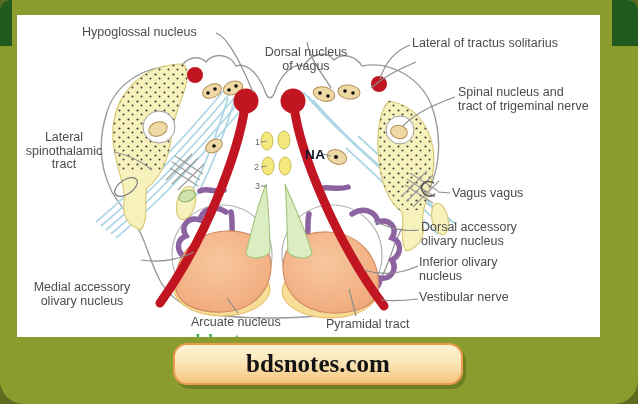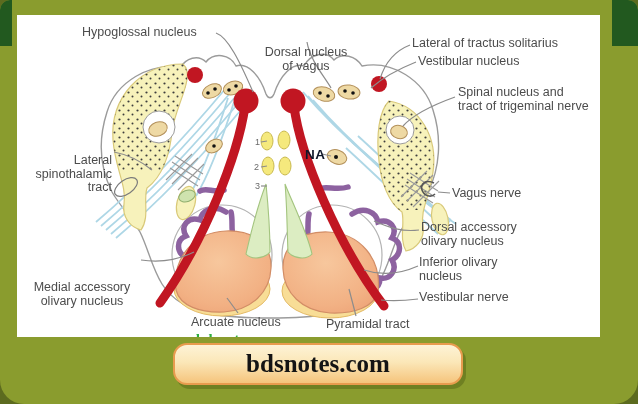--- a/index.html
+++ b/index.html
@@ -224,32 +224,31 @@
     </g>
   </svg>
 
   <div class="lbl" style="left:82px;top:26px;">Hypoglossal nucleus</div>
 
   <div class="lbl center" style="left:252px;top:15px;width:108px;">Dorsal nucleus
 of vagus</div>
 
   <div class="lbl" style="left:412px;top:37px;">Lateral of tractus solitarius</div>
 
-  <div class="lbl" style="left:418px;top:55px;">Vestibular nucleus</div>
 
   <div class="lbl" style="left:458px;top:86px;">Spinal nucleus and
 tract of trigeminal nerve</div>
 
-  <div class="lbl right" style="left:16px;top:154px;width:96px;">Lateral
+  <div class="lbl right" style="left:16px;top:131px;width:96px;text-align:center;">Lateral
 spinothalamic
 tract</div>
 
   <div id="na-label" style="left:305px;top:147px;">NA</div>
 
-  <div class="lbl" style="left:452px;top:187px;">Vagus nerve</div>
+  <div class="lbl" style="left:452px;top:187px;">Vagus vagus</div>
 
   <div class="lbl" style="left:421px;top:221px;">Dorsal accessory
 olivary nucleus</div>
 
   <div class="lbl center" style="left:26px;top:250px;width:112px;">Medial accessory
 olivary nucleus</div>
 
   <div class="lbl" style="left:419px;top:256px;">Inferior olivary
 nucleus</div>
 

